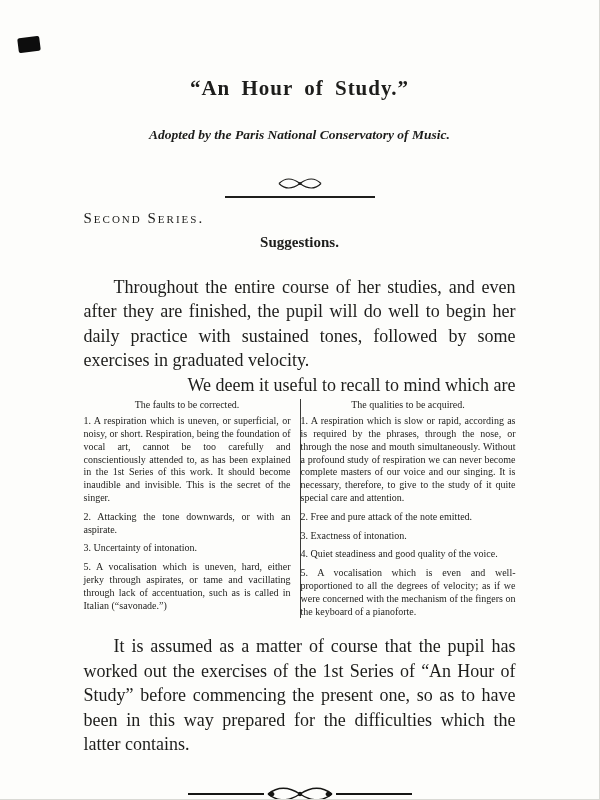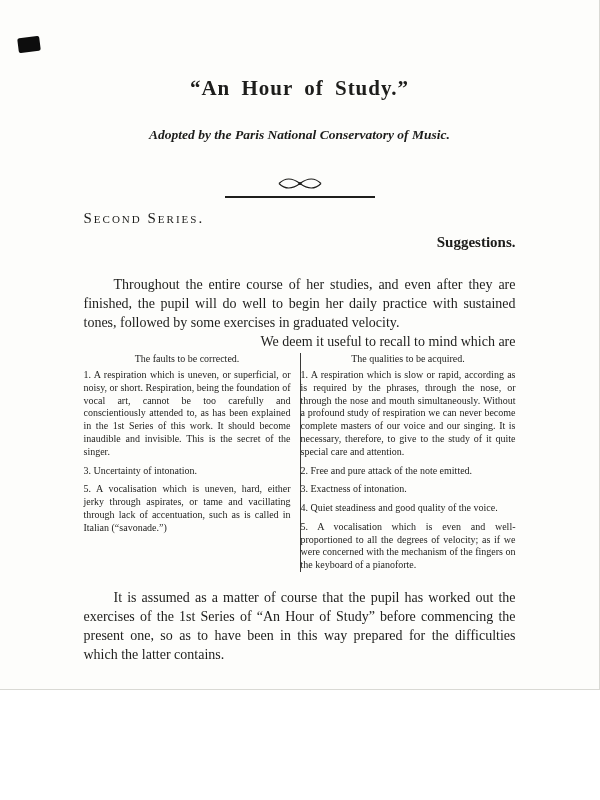--- a/index.html
+++ b/index.html
@@ -1,20 +1,20 @@
 <!DOCTYPE html>
 <html><head>
 <meta charset="utf-8">
 <style>
   * { box-sizing: border-box; }
   html, body { margin: 0; padding: 0; background: #ffffff; }
   .page {
     position: relative;
     width: 600px;
-    height: 690px;
+    height: 800px;
     background: #fdfdfb;
     color: #1d1d1b;
     font-family: "Liberation Serif", serif;
     overflow: hidden;
     border-right: 1px solid #d9d9d4;
     border-bottom: 1px solid #d9d9d4;
   }
   .scan-artifact {
     position: absolute;
     top: 37px; left: 18px;
@@ -51,27 +51,27 @@
     margin: 6px auto 12px auto;
   }
   .series {
     text-align: left;
     font-variant: small-caps;
     letter-spacing: 2px;
     font-size: 15px;
     margin-bottom: 7px;
   }
   .suggestions {
-    text-align: right;
+    text-align: center;
     font-weight: bold;
     font-size: 15px;
     margin-bottom: 24px;
   }
   .para {
-    font-size: 14px;
+    font-size: 18px;
     line-height: 1.36;
     text-align: justify;
     margin: 0;
   }
   .indent { text-indent: 30px; }
   .lead-in { text-align: right; margin-bottom: 2px; }
   .columns {
     display: flex;
     margin-top: 2px;
     font-size: 10px;
@@ -118,20 +118,21 @@
 
     <div class="suggestions">Suggestions.</div>
 
     <p class="para indent">Throughout the entire course of her studies, and even after they are finished, the pupil will do well to begin her daily practice with sustained tones, followed by some exercises in graduated velocity.</p>
     <p class="para indent lead-in">We deem it useful to recall to mind which are</p>
 
     <div class="columns">
       <div class="col left">
         <div class="col-header">The faults to be corrected.</div>
         <p class="item">1.  A respiration which is uneven, or superficial, or noisy, or short.  Respiration, being the foundation of vocal art, cannot be too carefully and conscientiously attended to, as has been explained in the 1st Series of this work.  It should become inaudible and invisible. This is the secret of the singer.</p>
+        <p class="item">2.  Attacking the tone downwards, or with an aspirate.</p>
         <p class="item">3.  Uncertainty of intonation.</p>
         <p class="item">5.  A vocalisation which is uneven, hard, either jerky through aspirates, or tame and vacillating through lack of accentuation, such as is called in Italian (“savonade.”)</p>
       </div>
       <div class="col right">
         <div class="col-header">The qualities to be acquired.</div>
         <p class="item">1.  A respiration which is slow or rapid, according as is required by the phrases, through the nose, or through the nose and mouth simultaneously.  Without a profound study of respiration we can never become complete masters of our voice and our singing.  It is necessary, therefore, to give to the study of it quite special care and attention.</p>
         <p class="item">2.  Free and pure attack of the note emitted.</p>
         <p class="item">3.  Exactness of intonation.</p>
         <p class="item">4.  Quiet steadiness and good quality of the voice.</p>
         <p class="item">5.  A vocalisation which is even and well-proportioned to all the degrees of velocity; as if we were concerned with the mechanism of the fingers on the keyboard of a pianoforte.</p>

